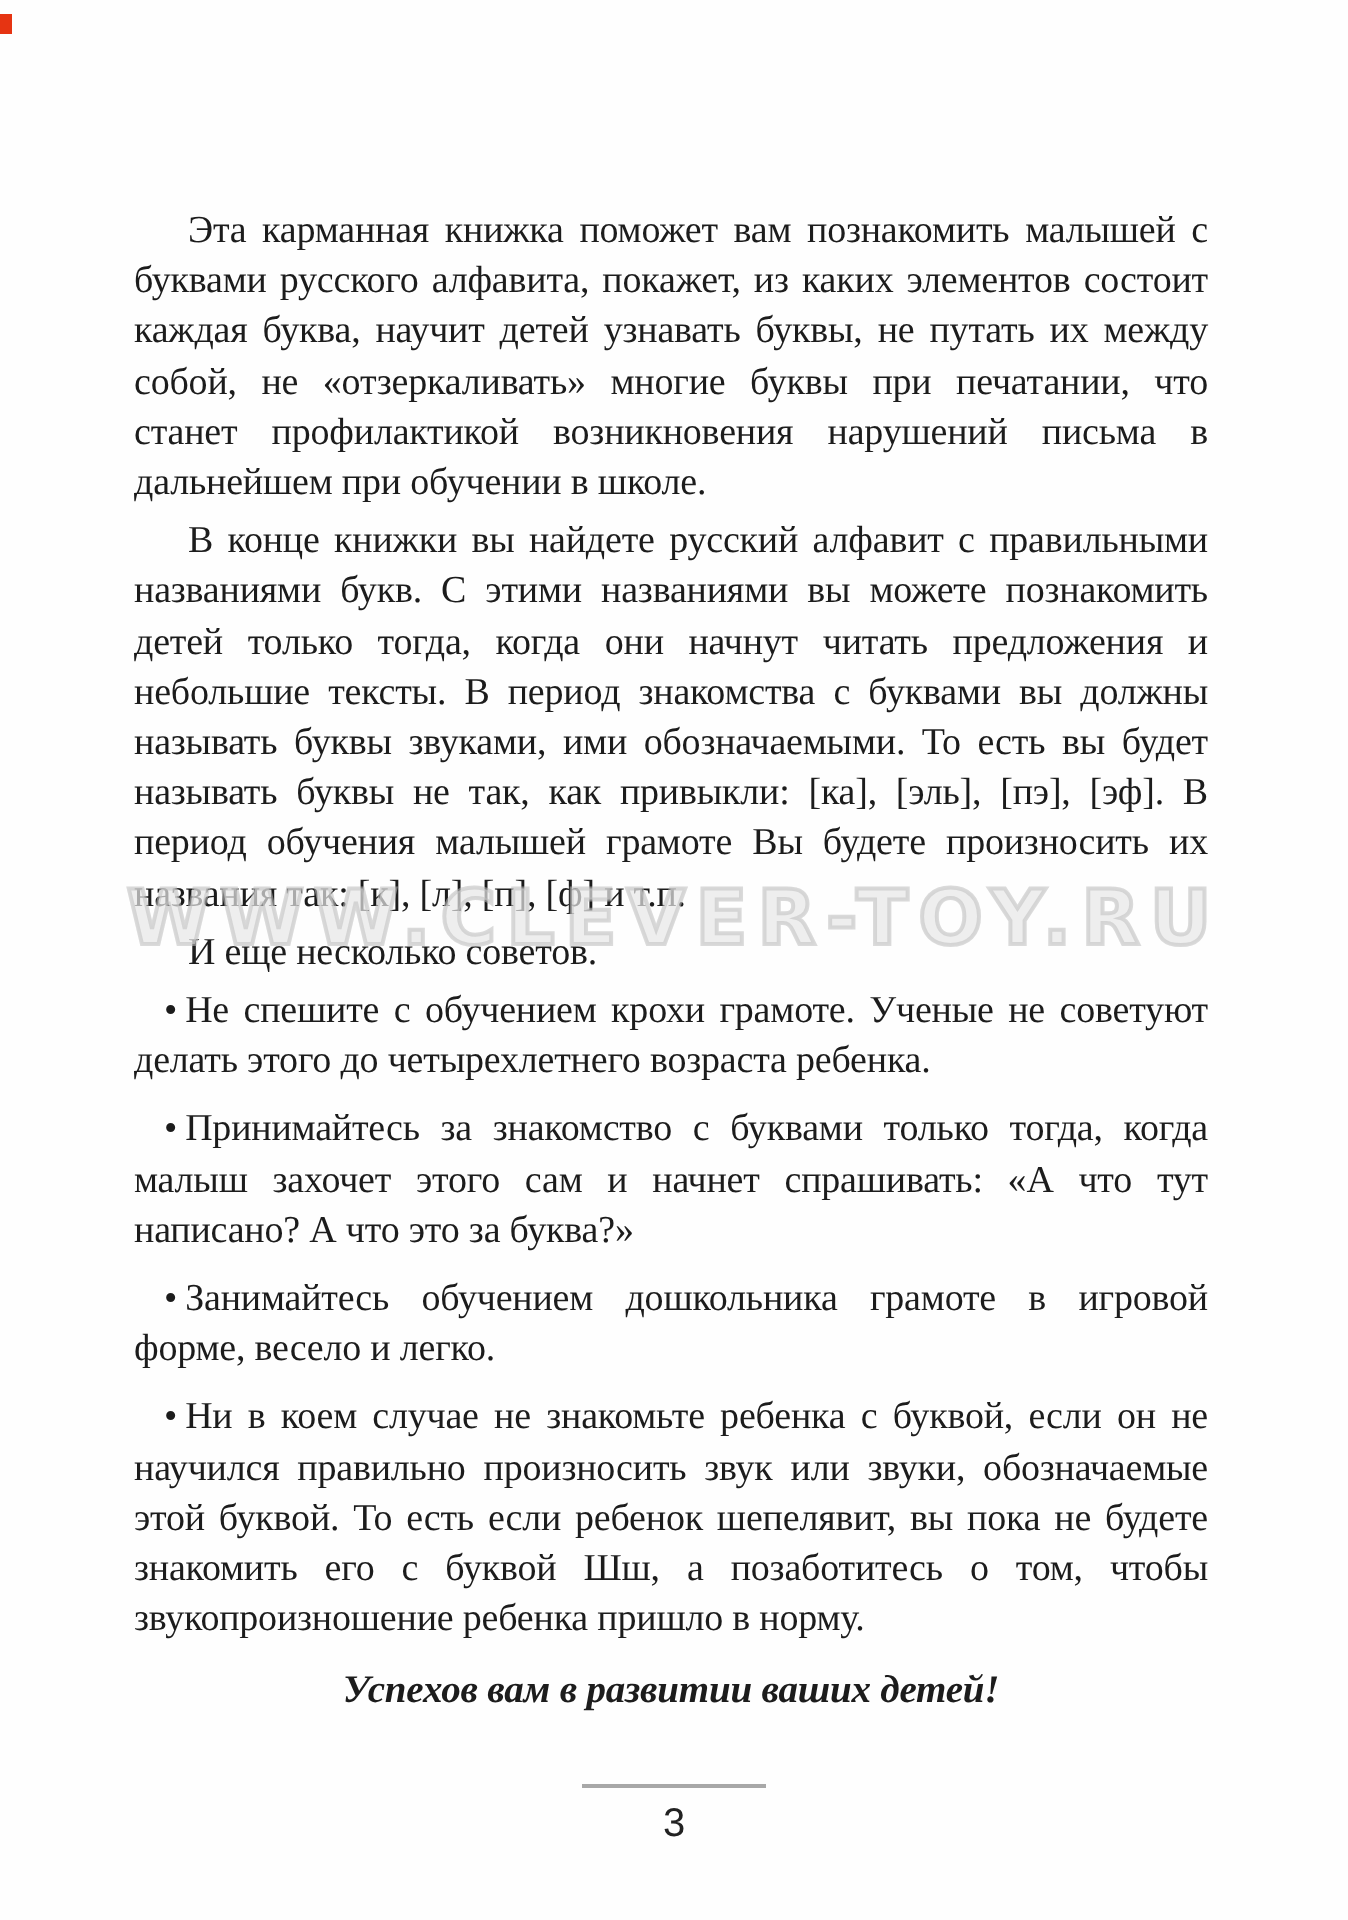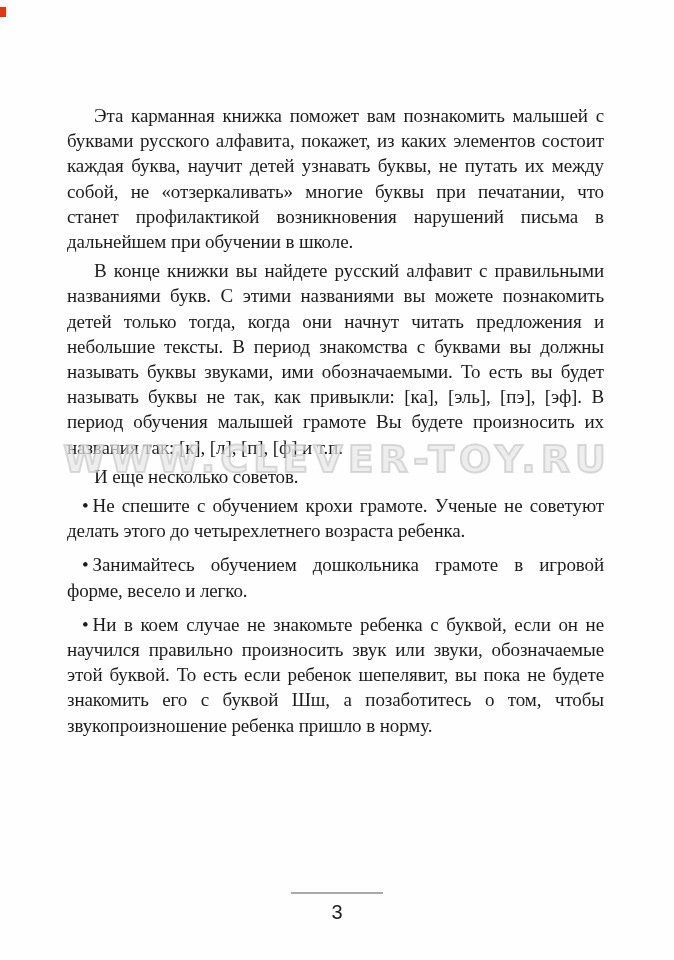--- a/index.html
+++ b/index.html
@@ -119,25 +119,27 @@
   <div class="body-column">
 
     <p class="para">Эта карманная книжка поможет вам познакомить малышей с буквами русского алфавита, покажет, из каких элементов состоит каждая буква, научит детей узнавать буквы, не путать их между собой, не «отзеркаливать» многие буквы при печатании, что станет профилактикой возникновения нарушений письма в дальнейшем при обучении в школе.</p>
 
     <p class="para">В конце книжки вы найдете русский алфавит с правильными названиями букв. С этими названиями вы можете познакомить детей только тогда, когда они начнут читать предложения и небольшие тексты. В период знакомства с буквами вы должны называть буквы звуками, ими обозначаемыми. То есть вы будет называть буквы не так, как привыкли: [ка], [эль], [пэ], [эф]. В период обучения малышей грамоте Вы будете произносить их названия так: [к], [л], [п], [ф] и т.п.</p>
 
     <p class="advice-intro">И еще несколько советов.</p>
 
     <p class="bullet first"><span class="bullet-mark">•</span><span>Не спешите с обучением крохи грамоте. Ученые не советуют делать этого до четырехлетнего возраста ребенка.</span></p>
 
+    <p class="bullet"><span class="bullet-mark">•</span><span>Принимайтесь за знакомство с буквами только тогда, когда малыш захочет этого сам и начнет спрашивать: «А что тут написано? А что это за буква?»</span></p>
 
     <p class="bullet"><span class="bullet-mark">•</span><span>Занимайтесь обучением дошкольника грамоте в игровой форме, весело и легко.</span></p>
 
     <p class="bullet"><span class="bullet-mark">•</span><span>Ни в коем случае не знакомьте ребенка с буквой, если он не научился правильно произносить звук или звуки, обозначаемые этой буквой. То есть если ребенок шепелявит, вы пока не будете знакомить его с буквой Шш, а позаботитесь о том, чтобы звукопроизношение ребенка пришло в норму.</span></p>
 
+    <p class="closing">Успехов вам в развитии ваших детей!</p>
 
   </div>
 
   <div class="watermark">WWW.CLEVER-TOY.RU</div>
 
   <div class="footer-rule"></div>
 
   <div class="page-number">3</div>
 
 </div>

